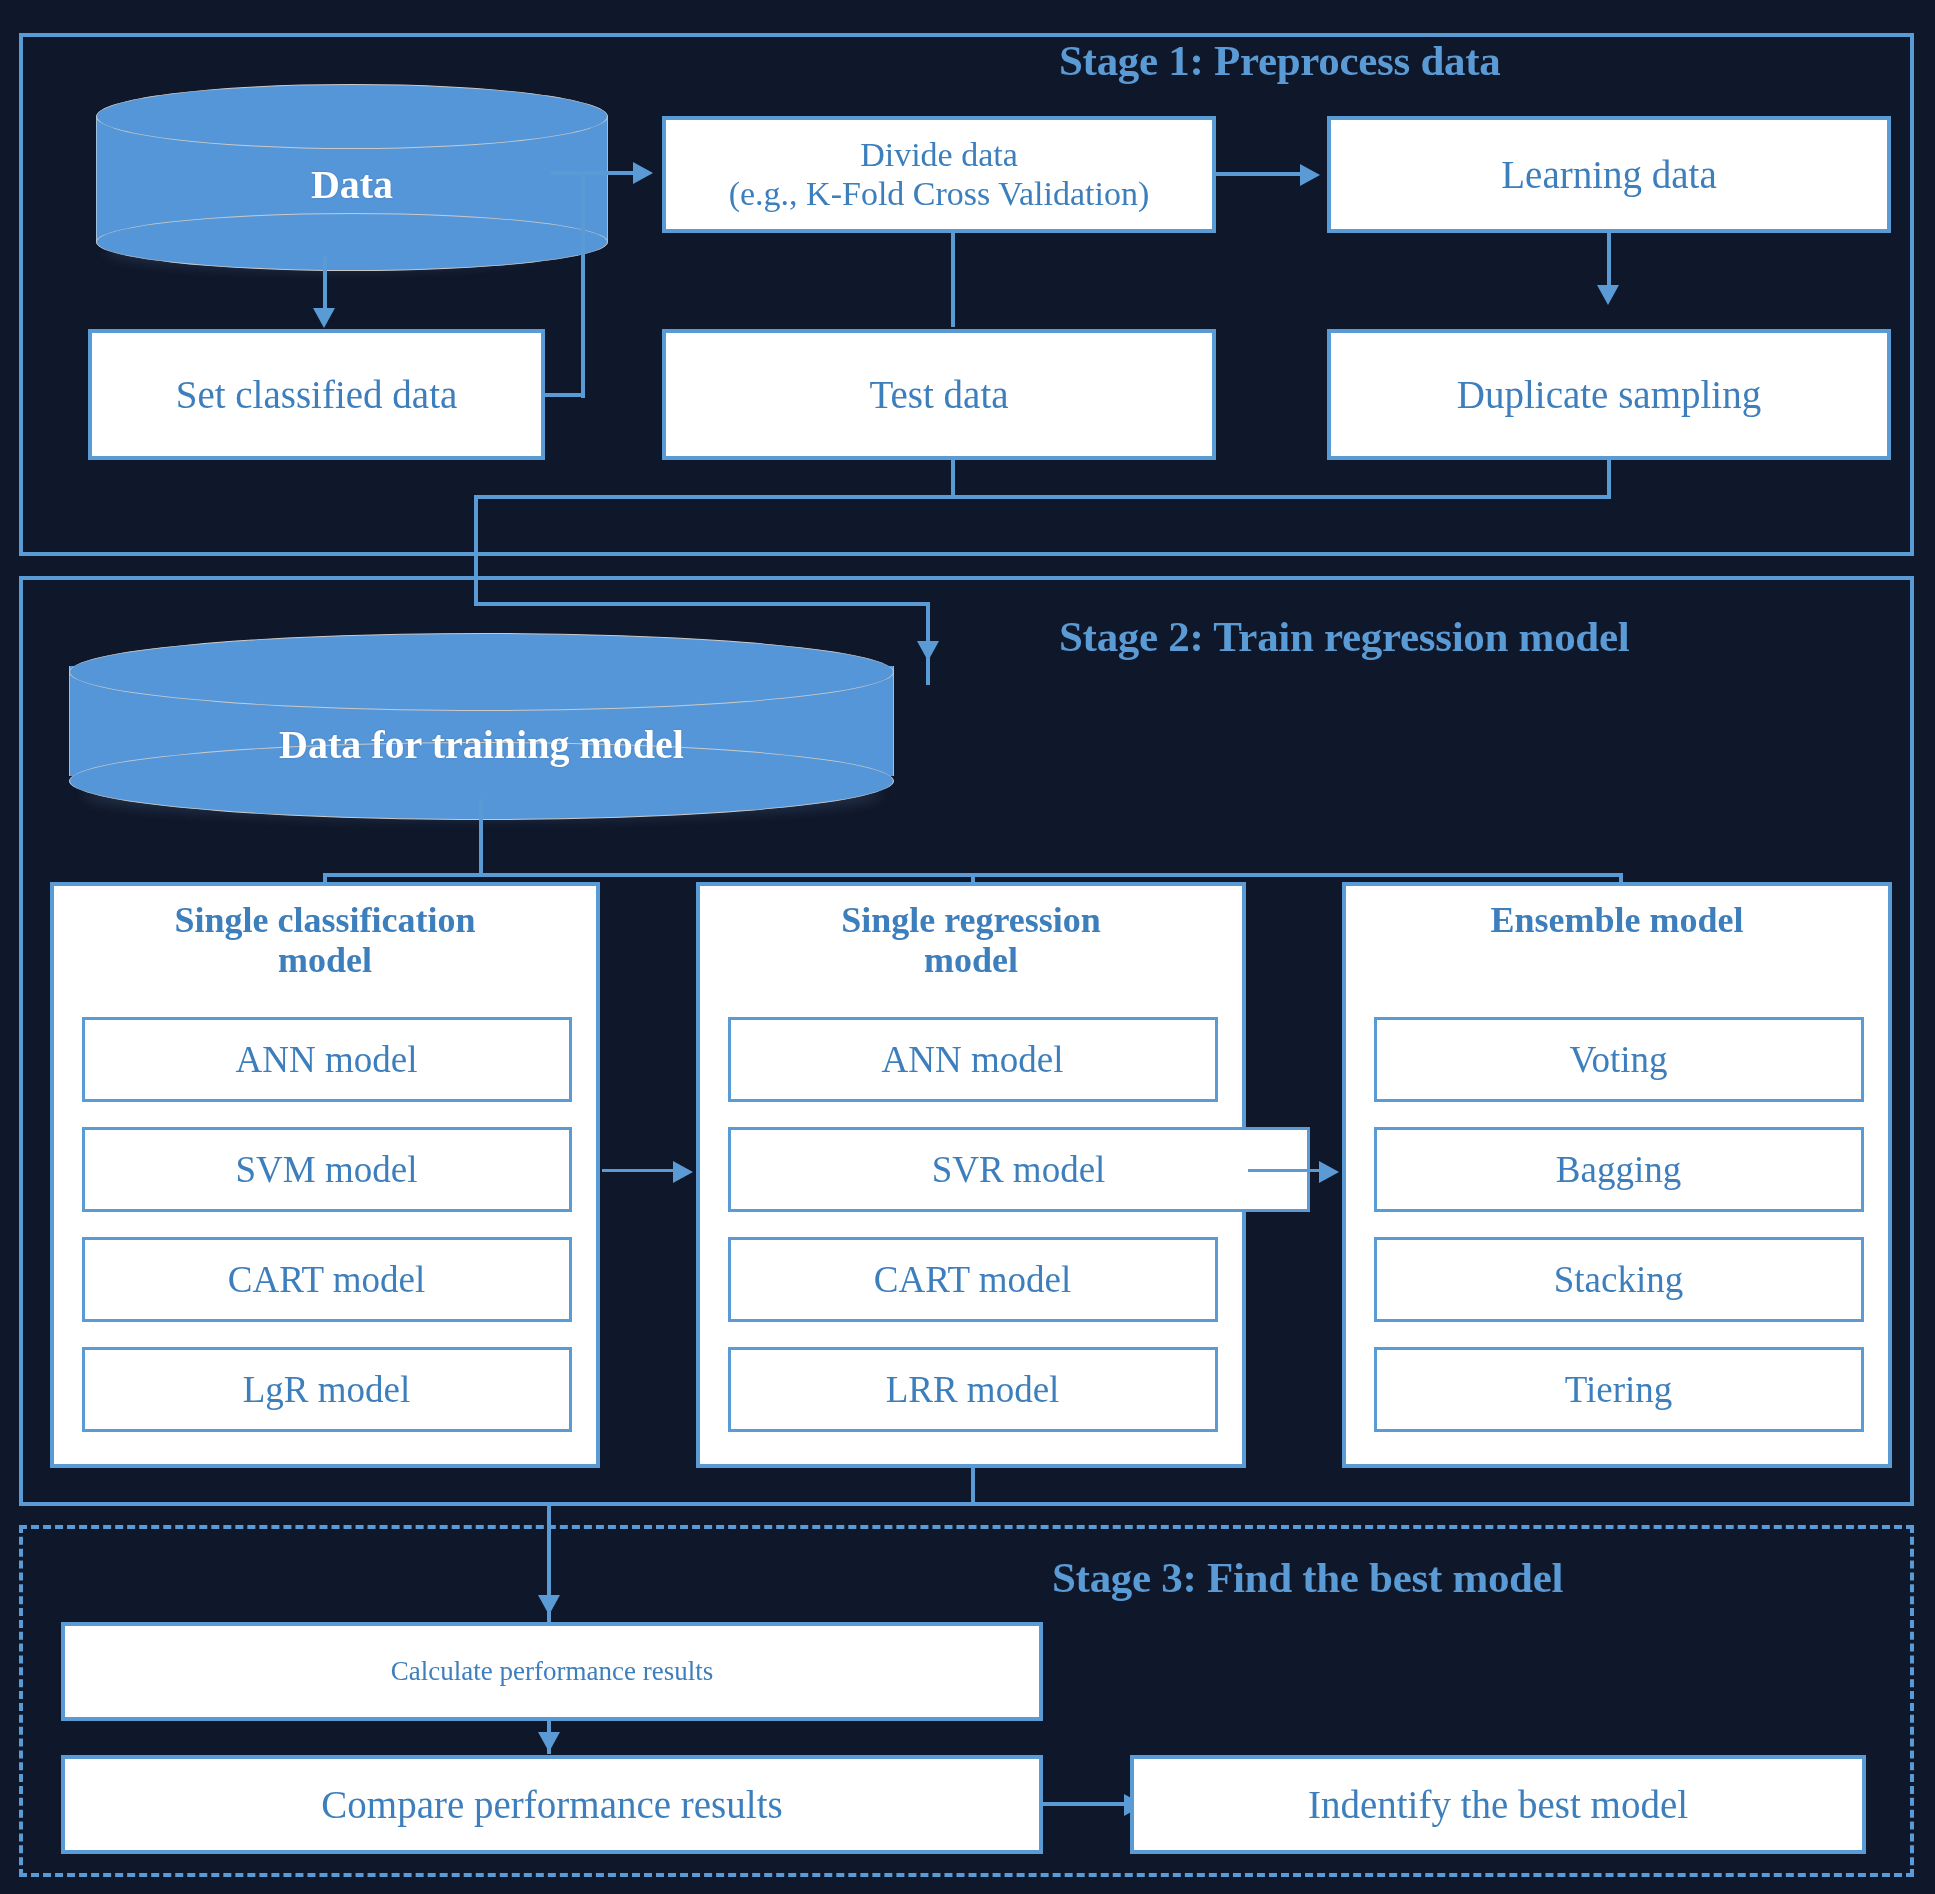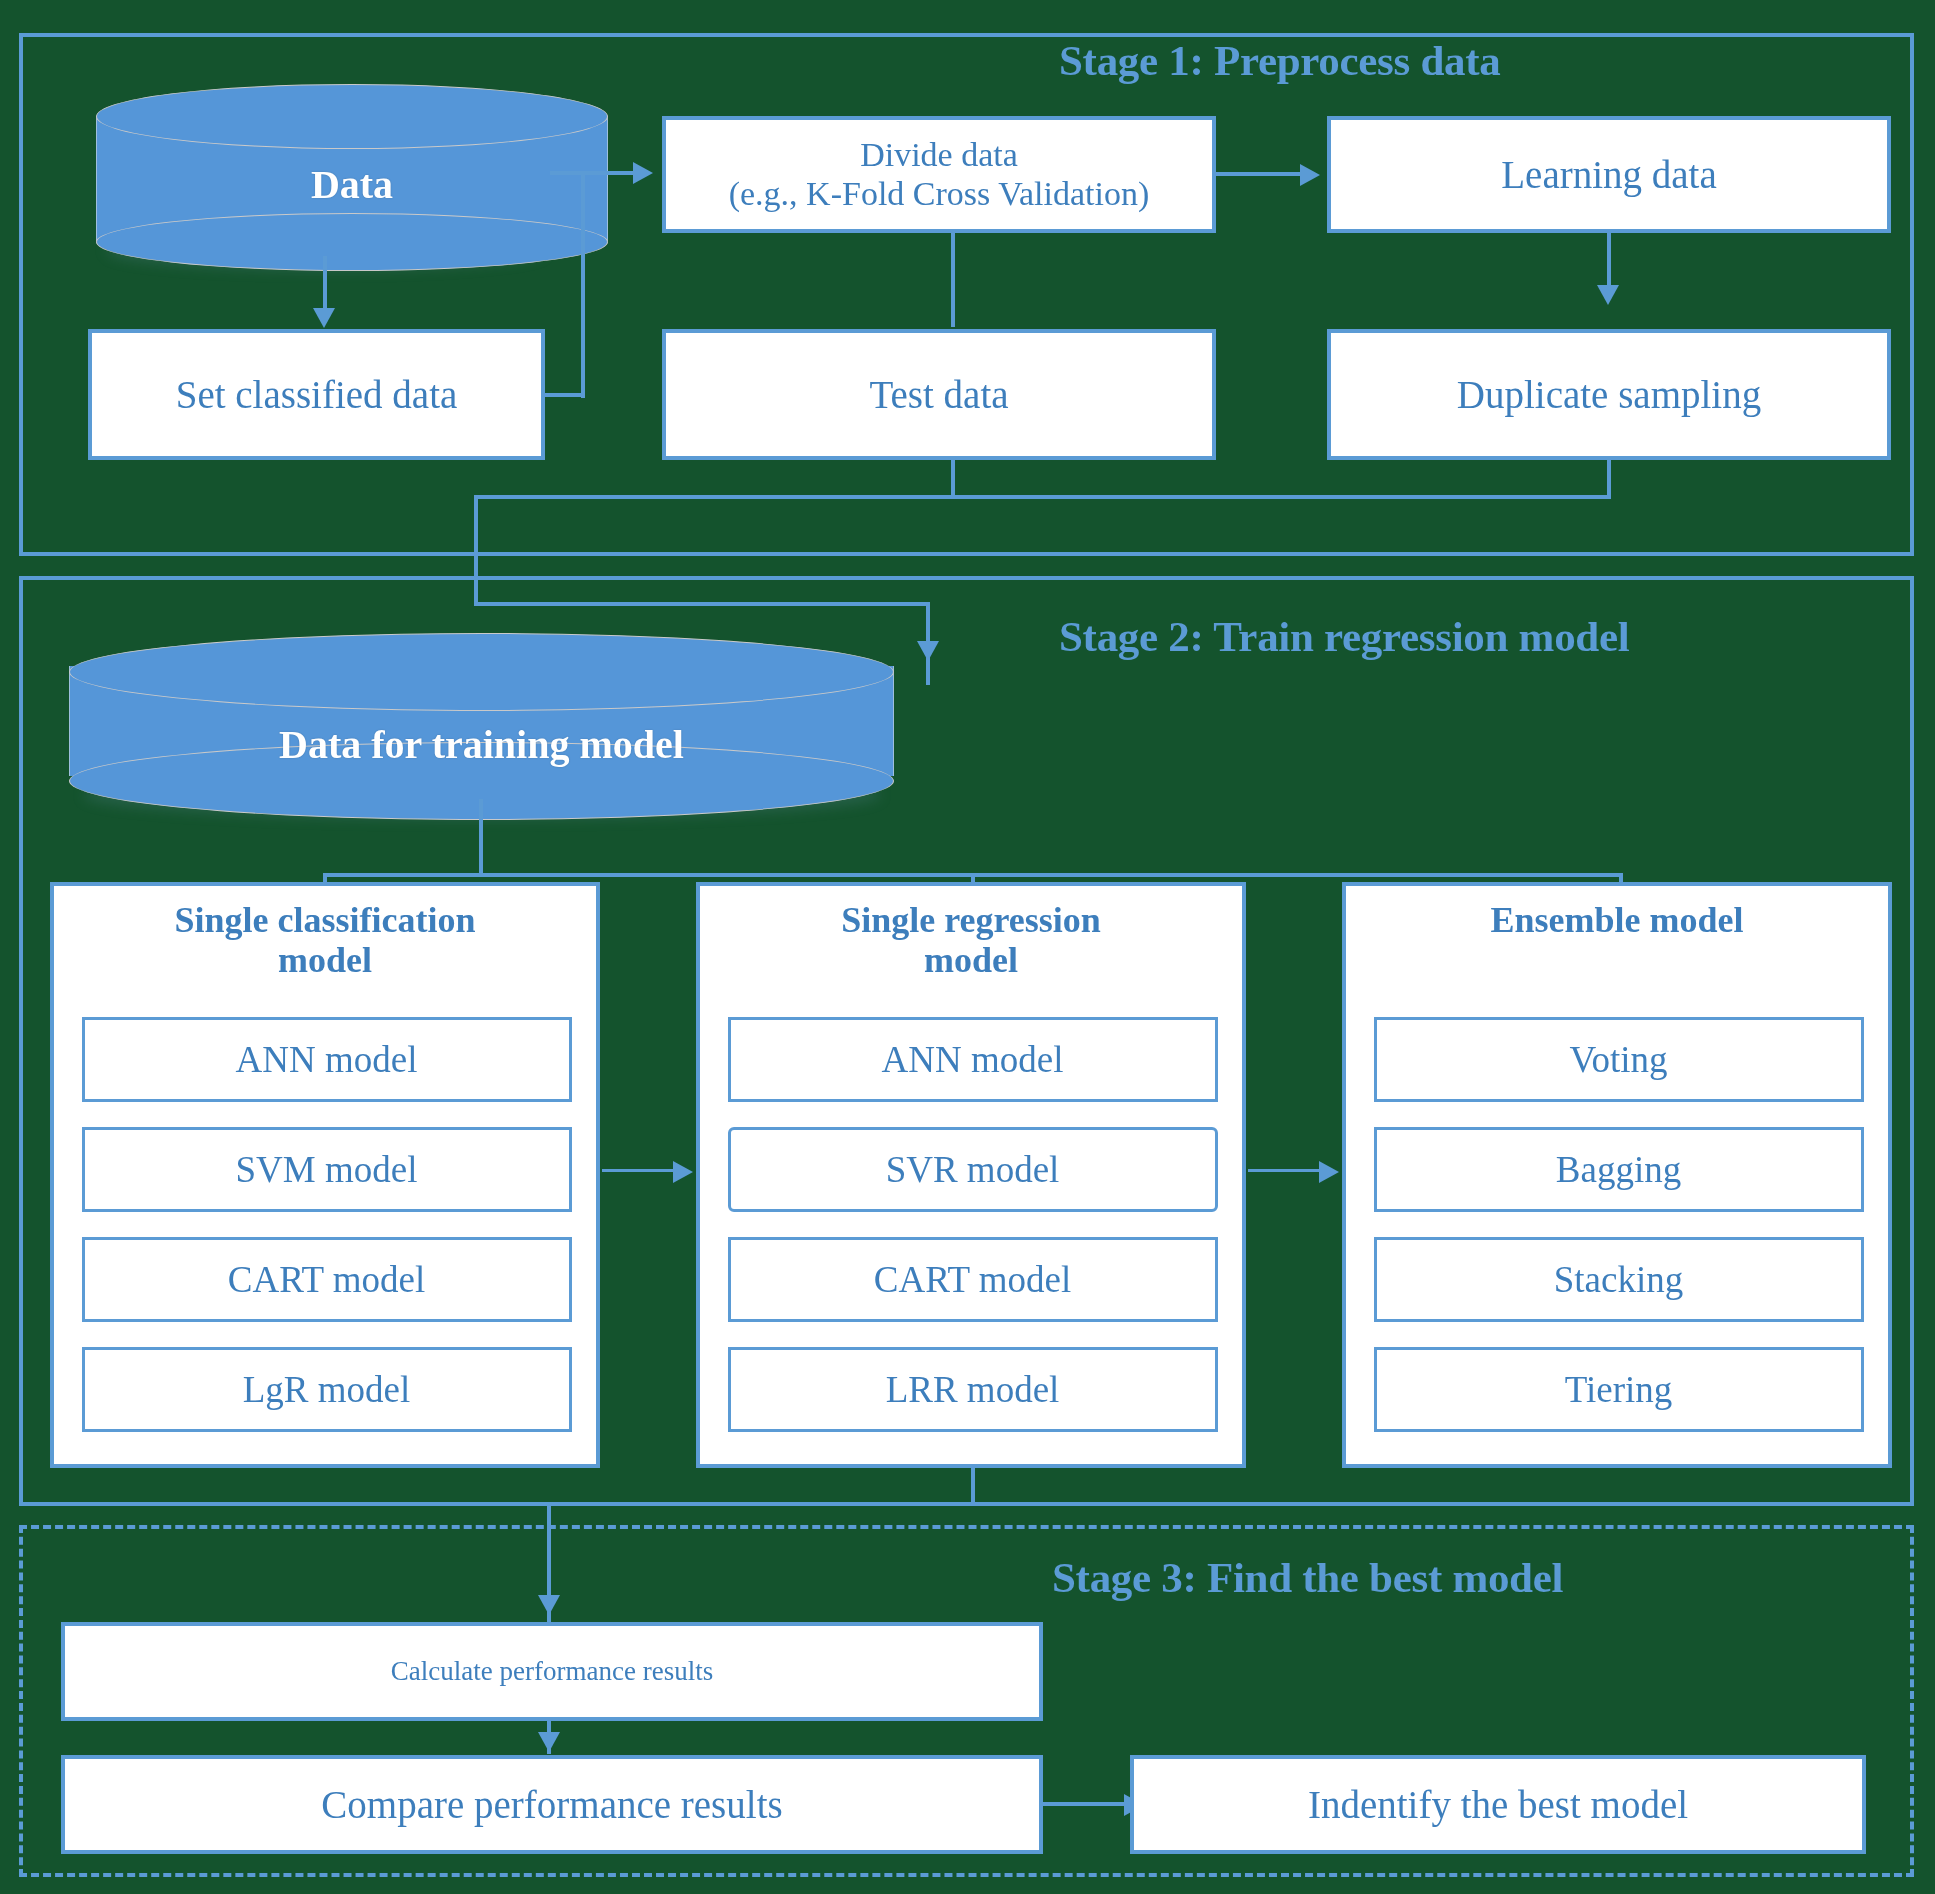--- a/index.html
+++ b/index.html
@@ -1,18 +1,18 @@
 <!DOCTYPE html>
 <html style="font-size:11px"><head>
 <meta charset="utf-8">
 <style>
   html,body{margin:0;padding:0;background:#ffffff;}
   body{font-family:"Liberation Serif",serif;}
   #root{
-    position:relative;width:1936px;height:1895px;background:#14532d;
+    position:relative;width:1936px;height:1895px;background:#0f172a;
     overflow:hidden;
   }
   
   .abs{position:absolute;box-sizing:border-box;}
 
   
   .stage-frame{border:4.8px solid #5b9bd5;background:transparent;}
   .stage-frame.dashed{border-style:dashed;border-width:4.8px;}
   .stage-title{
     color:#5b9bd5;font-weight:bold;white-space:nowrap;
@@ -192,21 +192,21 @@
   </div>
 
   <div class="abs gbox" style="left:696px;top:882px;width:550px;height:586px;">
     <div class="gtitle" style="margin-top:15px;font-size:36px;">
       <span>Single regression</span><br>
       <span>model</span>
     </div>
     <div class="abs pbox thin" style="left:27.5px;top:131px;width:490px;height:85px;font-size:37px;">
       <span class="lbl">ANN model</span>
     </div>
-    <div class="abs pbox thin" style="left:27.5px;top:241px;width:490px;height:85px;font-size:37px;border-radius:6px;">
+    <div class="abs pbox thin" style="left:27.5px;top:241px;width:582px;height:85px;font-size:37px;">
       <span class="lbl">SVR model</span>
     </div>
     <div class="abs pbox thin" style="left:27.5px;top:351px;width:490px;height:85px;font-size:37px;">
       <span class="lbl">CART model</span>
     </div>
     <div class="abs pbox thin" style="left:27.5px;top:461px;width:490px;height:85px;font-size:37px;">
       <span class="lbl">LRR model</span>
     </div>
   </div>
 

